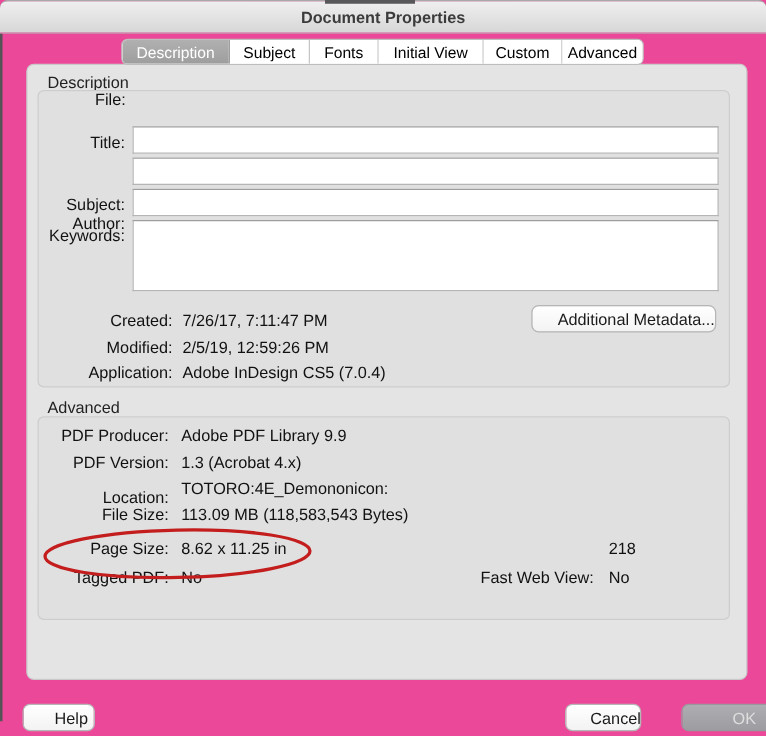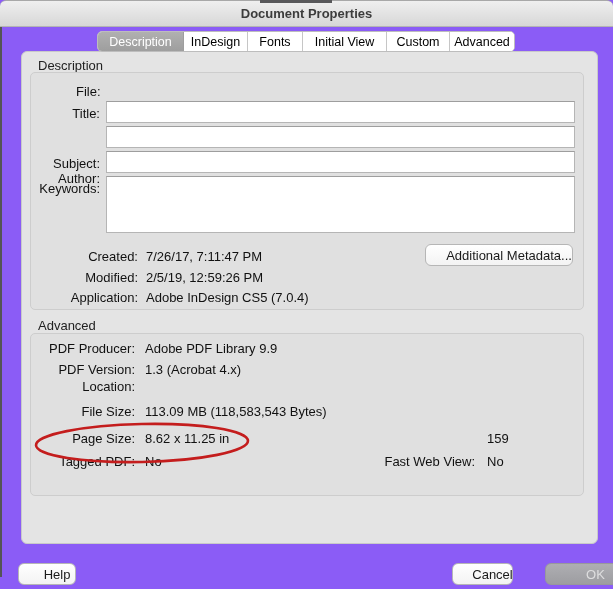--- a/index.html
+++ b/index.html
@@ -5,21 +5,21 @@
   * { box-sizing: border-box; margin: 0; padding: 0; }
   html, body { width: 613px; height: 589px; }
   body {
     font-family: "Liberation Sans", "DejaVu Sans", sans-serif;
     font-size: 13px;
     color: #1a1a1a;
     background: #eaeaea;
     position: relative;
     overflow: hidden;
   }
-  .stage { position: absolute; inset: 0; width: 613px; height: 589px; background: #8b5cf6; }
+  .stage { position: absolute; inset: 0; width: 613px; height: 589px; background: #ec4899; }
 
   
   .titlebar {
     position: absolute; left: 0; top: 0; width: 613px; height: 27px;
     background: linear-gradient(#efefef, #d7d7d7);
     border-bottom: 1px solid #b4b4b4;
     border-top: 1px solid #a8a8a8;
     border-radius: 6px 6px 0 0;
     display: flex; align-items: center; justify-content: center;
     font-size: 13px; font-weight: bold; color: #3c3c3c;
@@ -103,33 +103,33 @@
 <div class="stage">
 
   <div class="titlebar">
     <span>Document Properties</span>
   </div>
   <div class="artifact-top"></div>
   <div class="artifact-left"></div>
 
   <div class="tabs">
     <div class="tab selected tw0">Description</div>
-    <div class="tab tw1">InDesign</div>
+    <div class="tab tw1">Subject</div>
     <div class="tab tw2">Fonts</div>
     <div class="tab tw3">Initial View</div>
     <div class="tab tw4">Custom</div>
     <div class="tab tw5">Advanced</div>
   </div>
 
   <div class="panel"></div>
 
   <div class="section-label" style="top:58px;">Description</div>
   <div class="groupbox group-desc-box"></div>
 
-  <div class="flabel" style="top:84px;padding-left:46px;">File:</div>
+  <div class="flabel" style="top:72px;padding-left:46px;">File:</div>
 
   <div class="flabel" style="top:106px;">Title:</div>
   <input class="field" style="top: 101px;" value="">
 
   <div class="flabel" style="top:131px;margin-top:40px;">Author:</div>
   <input class="field" style="top: 126px;" value="">
 
   <div class="flabel" style="top:156px;">Subject:</div>
   <input class="field" style="top: 151px;" value="">
 
@@ -149,32 +149,33 @@
 
   <div class="section-label" style="top:318px;">Advanced</div>
   <div class="groupbox group-adv-box"></div>
 
   <div class="adv-label" style="top:341px;padding-left:16px;">PDF Producer:</div>
   <div class="adv-value" style="top:341px;">Adobe PDF Library 9.9</div>
 
   <div class="adv-label" style="top:362px;">PDF Version:</div>
   <div class="adv-value" style="top:362px;">1.3 (Acrobat 4.x)</div>
 
-  <div class="adv-label" style="top:379px;">Location:</div>
+  <div class="adv-label" style="top:390px;">Location:</div>
+  <div class="adv-value" style="top:383px;">TOTORO:4E_Demononicon:</div>
 
   <div class="adv-label" style="top:404px;">File Size:</div>
   <div class="adv-value" style="top:404px;text-align:center;">113.09 MB (118,583,543 Bytes)</div>
 
   <div class="adv-label" style="top:431px;">Page Size:</div>
   <div class="adv-value" style="top:431px;">8.62 x 11.25 in</div>
 
   <div class="adv-label" style="top:454px;">Tagged PDF:</div>
   <div class="adv-value" style="top:454px;">No</div>
 
-  <div class="advr-value" style="top:431px;">159</div>
+  <div class="advr-value" style="top:431px;">218</div>
 
   <div class="advr-label" style="top:454px;">Fast Web View:</div>
   <div class="advr-value" style="top:454px;">No</div>
 
   <svg class="highlight-svg" viewBox="0 0 226 46">
     <ellipse cx="112" cy="23" rx="106" ry="19" fill="none" stroke-width="2.6" transform="rotate(-1.2 112 23)" stroke="#c41d1d"></ellipse>
   </svg>
 
   <div class="btn btn-help">Help</div>
   <div class="btn btn-cancel">Cancel</div>

